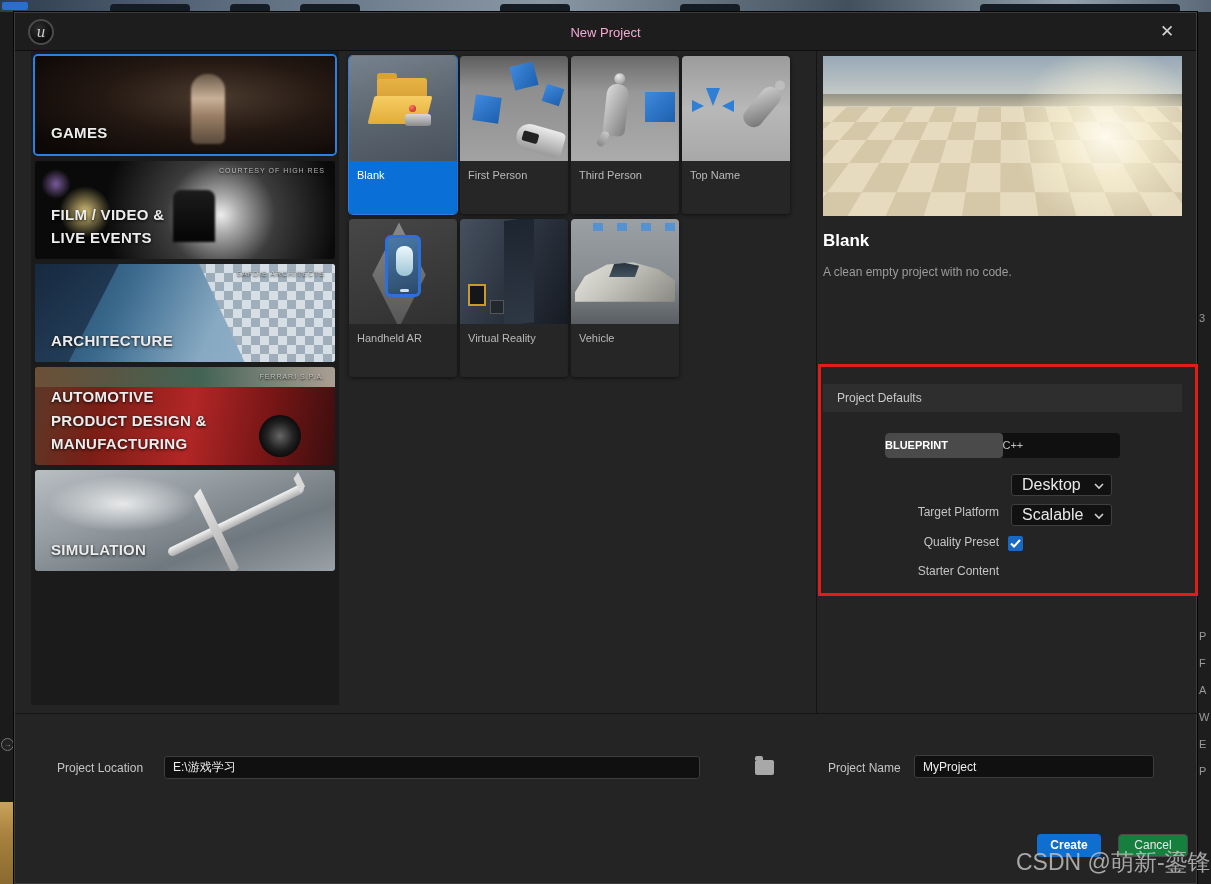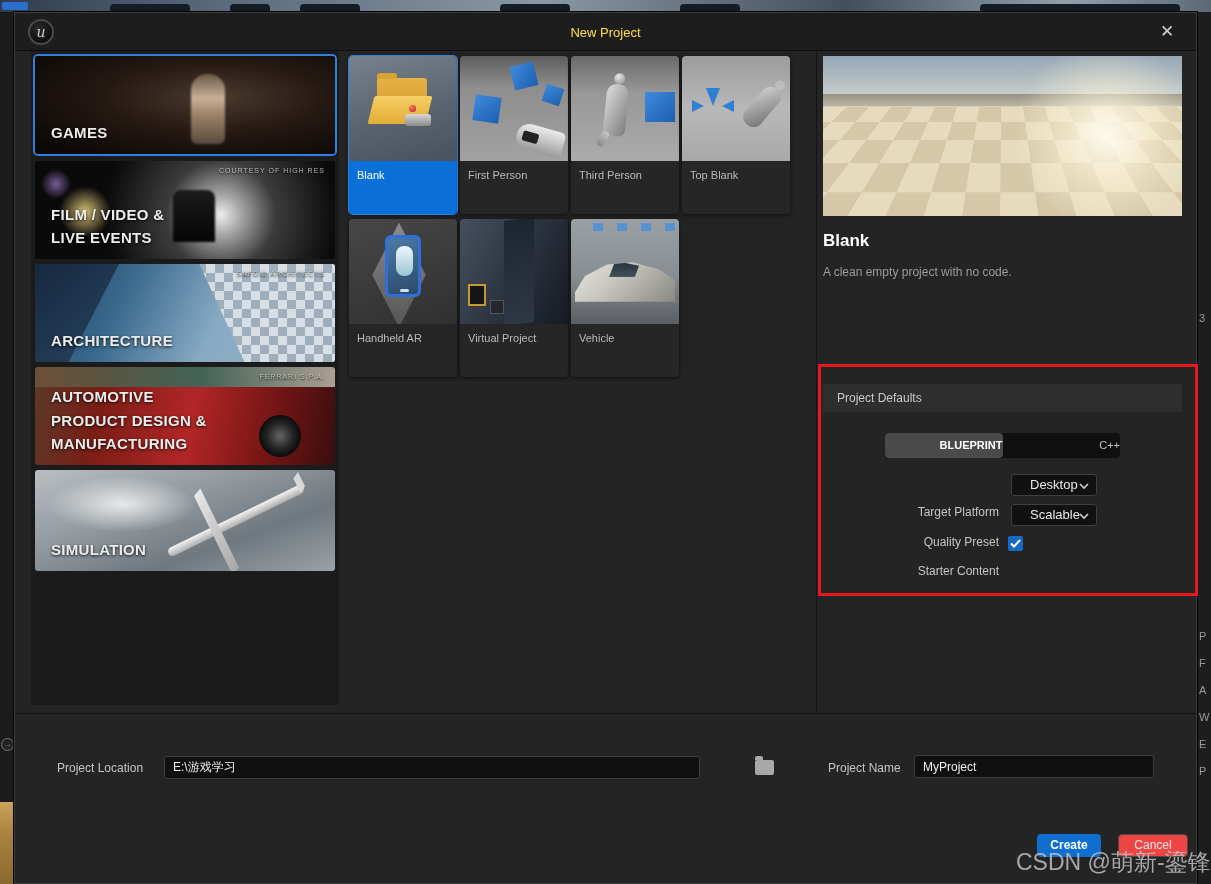--- a/index.html
+++ b/index.html
@@ -19,21 +19,21 @@
     border-radius:50%; color:#999; font-size:8px; line-height:11px; text-align:center; background:#222; }
   .right-strip { left:1197px; top:12px; width:14px; height:872px; background:#1d1d1d; overflow:hidden; }
   .right-strip span { position:absolute; left:2px; color:#9a9a9a; font-size:11px; }
 
   
   .dialog { left:14px; top:12px; width:1183px; height:872px; background:#242424;
     border:1px solid #3c3c3c; box-shadow:0 0 0 1px #050505; }
 
   .titlebar { left:0; top:0; width:100%; height:38px; background:#1d1d1d; border-bottom:1px solid #0e0e0e; }
   .titlebar .title { position:absolute; left:0; right:0; top:12px; text-align:center;
-    color:#fde047; font-size:13px; }
+    color:#f9a8d4; font-size:13px; }
   .ue-logo { position:absolute; left:13px; top:6px; width:26px; height:26px; border-radius:50%;
     background:radial-gradient(circle at 40% 35%,#2e2e2e,#0d0d0d 70%); border:2px solid #4a4a4a;
     color:#cfcfcf; text-align:center; line-height:22px; font-size:14px;
     font-family:"DejaVu Serif", serif; font-style:italic; }
   .close-btn { position:absolute; right:18px; top:8px; width:22px; height:22px; color:#cfcfcf;
     font-size:17px; line-height:22px; text-align:center; cursor:pointer; }
 
   
   .cat-panel { left:16px; top:38px; width:308px; height:654px; background:#1b1b1b; }
   .cat-card { position:absolute; left:4px; width:300px; height:98px; border-radius:3px; overflow:hidden;
@@ -175,44 +175,44 @@
   .detail-title { left:808px; top:218px; color:#fff; font-size:17px; font-weight:bold; }
   .detail-desc { left:808px; top:252px; color:#9c9c9c; font-size:12px; }
 
   .red-box { left:803px; top:351px; width:380px; height:232px; border:3px solid #e21b1b; z-index:5; }
 
   .pd-header { left:808px; top:371px; width:359px; height:28px; background:#2e2e2e; }
   .pd-header span { position:absolute; left:14px; top:7px; color:#c9c9c9; font-size:12px; }
 
   .seg { left:870px; top:420px; width:235px; height:25px; border-radius:4px; overflow:hidden;
     background:#101010; display:flex; }
-  .seg .opt { flex:1; text-align:right; line-height:25px; font-size:11px; color:#c2c2c2; cursor:pointer; }
+  .seg .opt { flex:1; text-align:left; line-height:25px; font-size:11px; color:#c2c2c2; cursor:pointer; }
   .seg .opt.sel { background:#4a4a4a; color:#fff; font-weight:bold; border-radius:4px; }
 
   .fieldrow-label { position:absolute; width:176px; text-align:right; color:#c5c5c5; font-size:12px;margin-top:27px; }
-  .dropdown { position:absolute; width:86px; height:22px; background:#111; border:1px solid #3f3f3f;
-    border-radius:3px; color:#e8e8e8; font-size:13px; line-height:20px; padding-left:18px; cursor:pointer; }
+  .dropdown { position:absolute; width:101px; height:22px; background:#111; border:1px solid #3f3f3f;
+    border-radius:3px; color:#e8e8e8; font-size:16px; line-height:20px; padding-left:10px; cursor:pointer; }
   .dropdown svg { position:absolute; right:7px; top:6px; }
   .checkbox { position:absolute; width:15px; height:15px; background:#1769c4; border-radius:2px;
     cursor:pointer; }
   .checkbox svg { position:absolute; left:2px; top:3px; }
 
   
   .foot-label { position:absolute; color:#c5c5c5; font-size:12px; }
   .text-input { position:absolute; height:23px; background:#101010; border:1px solid #3d3d3d;
     border-radius:3px; color:#eee; font-size:12px; padding:0 8px;
     font-family:"Liberation Sans", sans-serif; }
   .folder-icon { position:absolute; left:740px; top:747px; width:19px; height:15px; background:#a8a8a8;
     border-radius:2px; cursor:pointer; }
   .folder-icon::before { content:""; position:absolute; left:0; top:-4px; width:8px; height:4px;
     background:#a8a8a8; border-radius:2px 2px 0 0; }
   .btn { position:absolute; height:23px; border-radius:4px; text-align:center; line-height:23px;
     font-size:12px; cursor:pointer; }
   .btn-create { left:1022px; top:821px; width:64px; background:#0f6fd0; color:#fff; font-weight:bold; }
-  .btn-cancel { left:1103px; top:821px; width:70px; background:#ef4444; color:#e8e8e8;
+  .btn-cancel { left:1103px; top:821px; width:70px; background:#15803d; color:#e8e8e8;
     border:1px solid #4a4a4a; line-height:21px; }
 
   .watermark { left:1016px; top:847px; z-index:20; color:rgba(190,190,190,.85); font-size:23px;
     white-space:nowrap; }
 </style>
 </head>
 <body>
 
 <div class="abs top-strip">
   <div class="bluechip" style="left:2px"></div>
@@ -311,36 +311,36 @@
       </div>
       <div class="tpl-label">Third Person</div>
     </div>
     <div class="tpl-card" style="left:333px;top:0">
       <div class="tpl-img timg-top grid-bg">
         <div class="td-arrow a1"></div>
           <div class="td-arrow a2"></div>
           <div class="td-arrow a3"></div>
           <div class="td-man"></div>
       </div>
-      <div class="tpl-label">Top Blank</div>
+      <div class="tpl-label">Top Name</div>
     </div>
     <div class="tpl-card" style="left:0;top:163px">
       <div class="tpl-img timg-ar">
         <div class="ar-plate"></div>
           <div class="ar-phone"></div>
       </div>
       <div class="tpl-label">Handheld AR</div>
     </div>
     <div class="tpl-card" style="left:111px;top:163px">
       <div class="tpl-img timg-vr">
         <div class="wall"></div>
           <div class="box"></div>
           <div class="box2"></div>
       </div>
-      <div class="tpl-label">Virtual Project</div>
+      <div class="tpl-label">Virtual Reality</div>
     </div>
     <div class="tpl-card" style="left:222px;top:163px">
       <div class="tpl-img timg-veh">
         <div class="veh-car"></div>
       </div>
       <div class="tpl-label">Vehicle</div>
     </div>
   </div>
 
   <div class="abs v-divider"></div>

